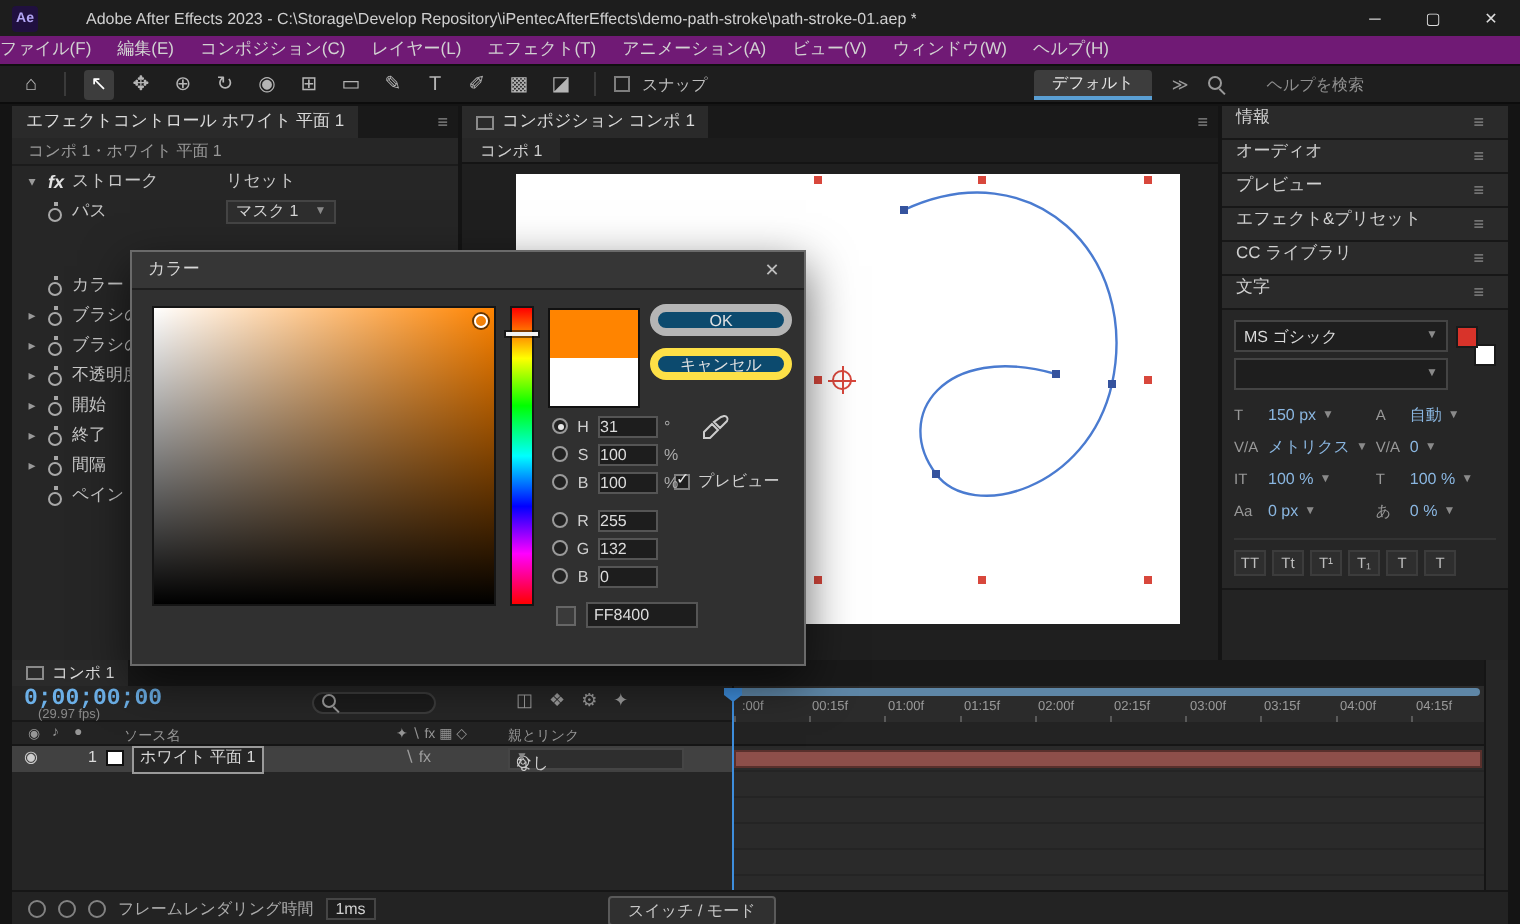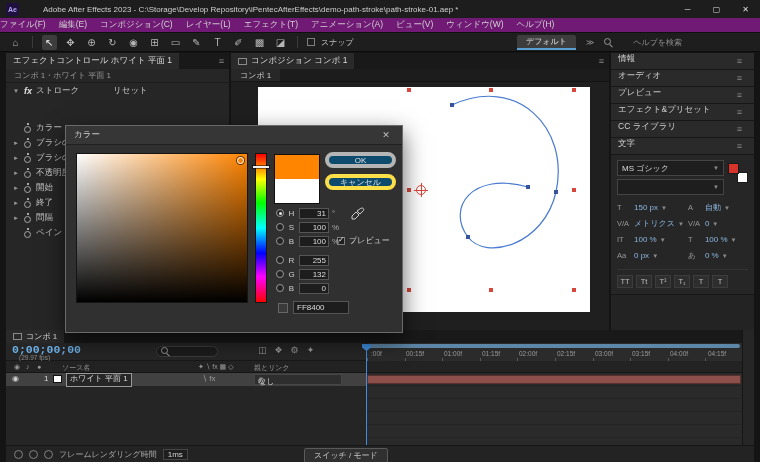--- a/index.html
+++ b/index.html
@@ -82,21 +82,21 @@
 .hue-mark{position:absolute;left:-3px;top:12px;width:16px;height:2px;background:#f2f2f2;box-shadow:0 0 0 1px rgba(0,0,0,.5)}
 .cswatch{position:absolute;left:208px;top:28px;width:46px;height:50px;border:1px solid #111}
 .sw-half{height:50%}
 .dlg-btn{position:absolute;left:259px;width:71px;height:16px;background:#0c4a6e;border:4px solid #fde047;border-radius:8px;color:#e2e2e2;font-size:8px;display:flex;align-items:center;justify-content:center}
 .dlg-btn.default{border-color:#b5b5b5}
 .num-col{position:absolute;left:210px;display:flex;flex-direction:column}
 .nrow{display:flex;align-items:center;gap:3px;height:14px}
 .radio{width:8px;height:8px;border:1px solid #9a9a9a;border-radius:50%;background:#222;position:relative;flex:none}
 .radio.sel::after{content:"";position:absolute;left:1.5px;top:1.5px;width:3px;height:3px;border-radius:50%;background:#e8e8e8}
 .rlab{width:9px;text-align:center;color:#cfcfcf;font-size:8px}
-.rval{width:30px;height:11px;background:#1d1d1d;border:1px solid #555;color:#dcdcdc;text-align:right;padding-right:2px;font-size:8px;line-height:10px}
+.rval{width:30px;height:11px;background:#1d1d1d;border:1px solid #555;color:#dcdcdc;padding-right:2px;font-size:8px;line-height:10px}
 .runit{width:9px;color:#aaa;font-size:8px}
 .eyedrop{position:absolute;left:284px;top:80px;width:15px;height:15px}
 .preview-row{position:absolute;left:271px;top:109px;display:flex;gap:4px;align-items:center;font-size:8px;color:#cfcfcf}
 .hex-row{position:absolute;left:212px;top:175px;display:flex;align-items:center;gap:5px}
 .hex-chip{width:10px;height:10px;border:1px solid #666;background:#3a3a3a}
 .hex-box{width:56px;height:13px;background:#1d1d1d;border:1px solid #555;color:#dcdcdc;font-size:8px;line-height:12px;padding-left:3px}
 
 #timeline{position:absolute;left:6px;top:330px;width:748px;height:132px;background:#232323}
 .tl-tabbar{height:13px;background:#191919;display:flex;align-items:stretch}
 .tl-tab{background:#2a2a2a;display:flex;align-items:center;gap:4px;padding:0 7px;font-size:8px;color:#dcdcdc}
@@ -191,20 +191,31 @@
     </div>
     <div class="ep-breadcrumb">コンポ 1・ホワイト 平面 1</div>
     <div class="ep-row">
       <span class="tri">▾</span>
       <span class="fxb">fx</span>
       <span>ストローク</span>
       <span class="ep-col2">
           <span>リセット</span>
         </span>
     </div>
+    <div class="ep-row">
+      <span class="tri"></span>
+      <span class="sw"></span>
+      <span>パス</span>
+      <span class="ep-col2">
+        <span class="dd">
+          <span>マスク 1</span>
+          <span class="dd-arrow">▼</span>
+        </span>
+      </span>
+    </div>
     <div class="ep-row" style="height:22px"></div>
     <div class="ep-row">
       <span class="tri"></span>
       <span class="sw"></span>
       <span>カラー</span>
     </div>
     <div class="ep-row">
       <span class="tri">▸</span>
       <span class="sw"></span>
       <span>ブラシのサイズ</span>

